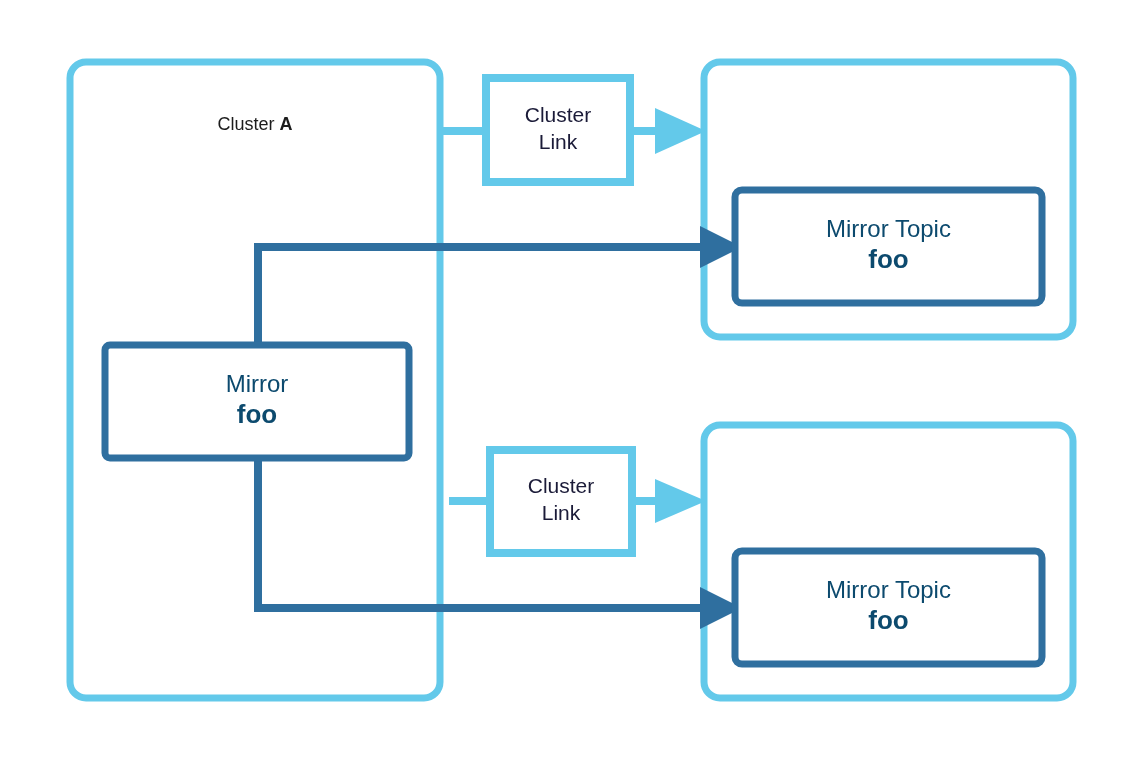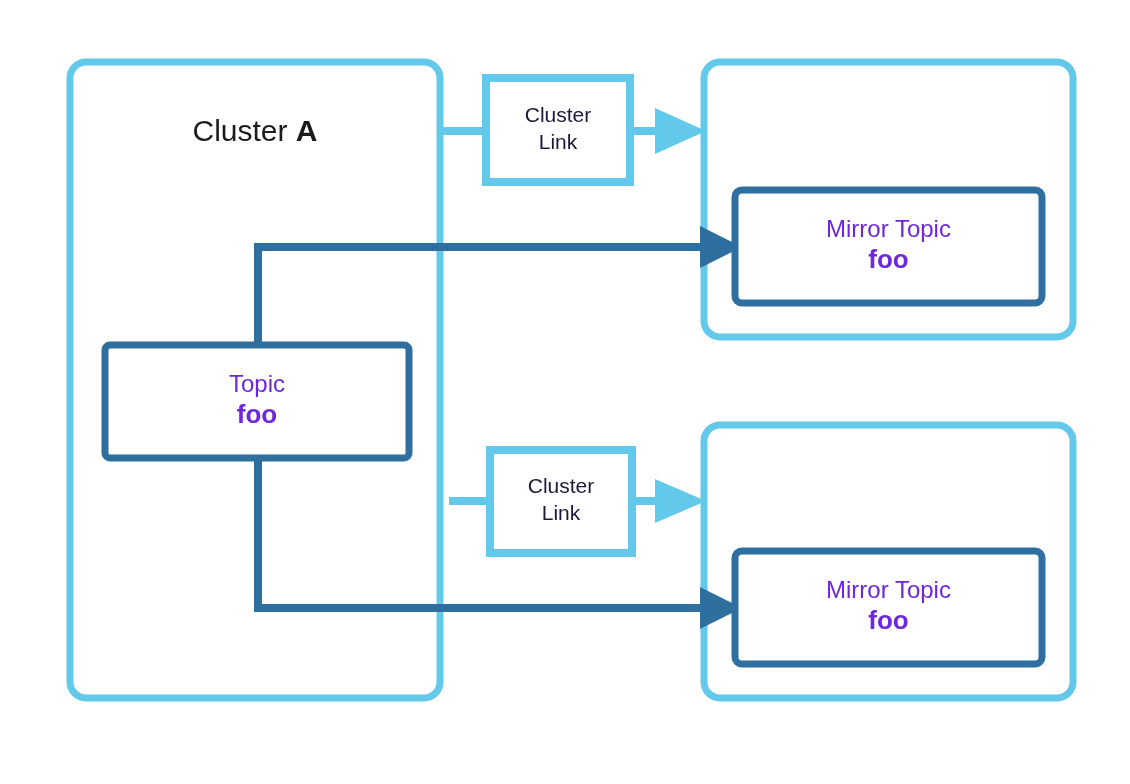--- a/index.html
+++ b/index.html
@@ -26,38 +26,38 @@
   }
   .lbl {
     position: absolute;
     text-align: center;
     color: #1c1c1c;
     font-family: "Liberation Sans", sans-serif;
     white-space: nowrap;
     pointer-events: none;
   }
   .cluster-title {
-    font-size: 30px;
+    font-size: 18px;
     font-weight: 400;
     color: #1c1c1c;
   }
   .cluster-title b {
     font-weight: 700;
   }
   .link-label {
     font-size: 21px;
     line-height: 27px;
     font-weight: 400;
     color: #1b1b38;
   }
   .topic-label {
     font-size: 24px;
     line-height: 31px;
     font-weight: 400;
-    color: #6d28d9;
+    color: #0c4a6e;
   }
   .topic-label b {
     font-weight: 700;
     font-size: 26px;
   }
 </style>
 </head>
 <body>
 
 <div id="canvas">
@@ -104,21 +104,21 @@
     <div>Cluster</div>
     <div>Link</div>
   </div>
 
   <div class="lbl link-label" style="left:490px; top:472px; width:142px;">
     <div>Cluster</div>
     <div>Link</div>
   </div>
 
   <div class="lbl topic-label" style="left:105px; top:368px; width:304px;">
-    <div>Topic</div>
+    <div>Mirror</div>
     <div><b>foo</b></div>
   </div>
 
   <div class="lbl topic-label" style="left:735px; top:213px; width:307px;">
     <div>Mirror Topic</div>
     <div><b>foo</b></div>
   </div>
 
   <div class="lbl topic-label" style="left:735px; top:574px; width:307px;">
     <div>Mirror Topic</div>

